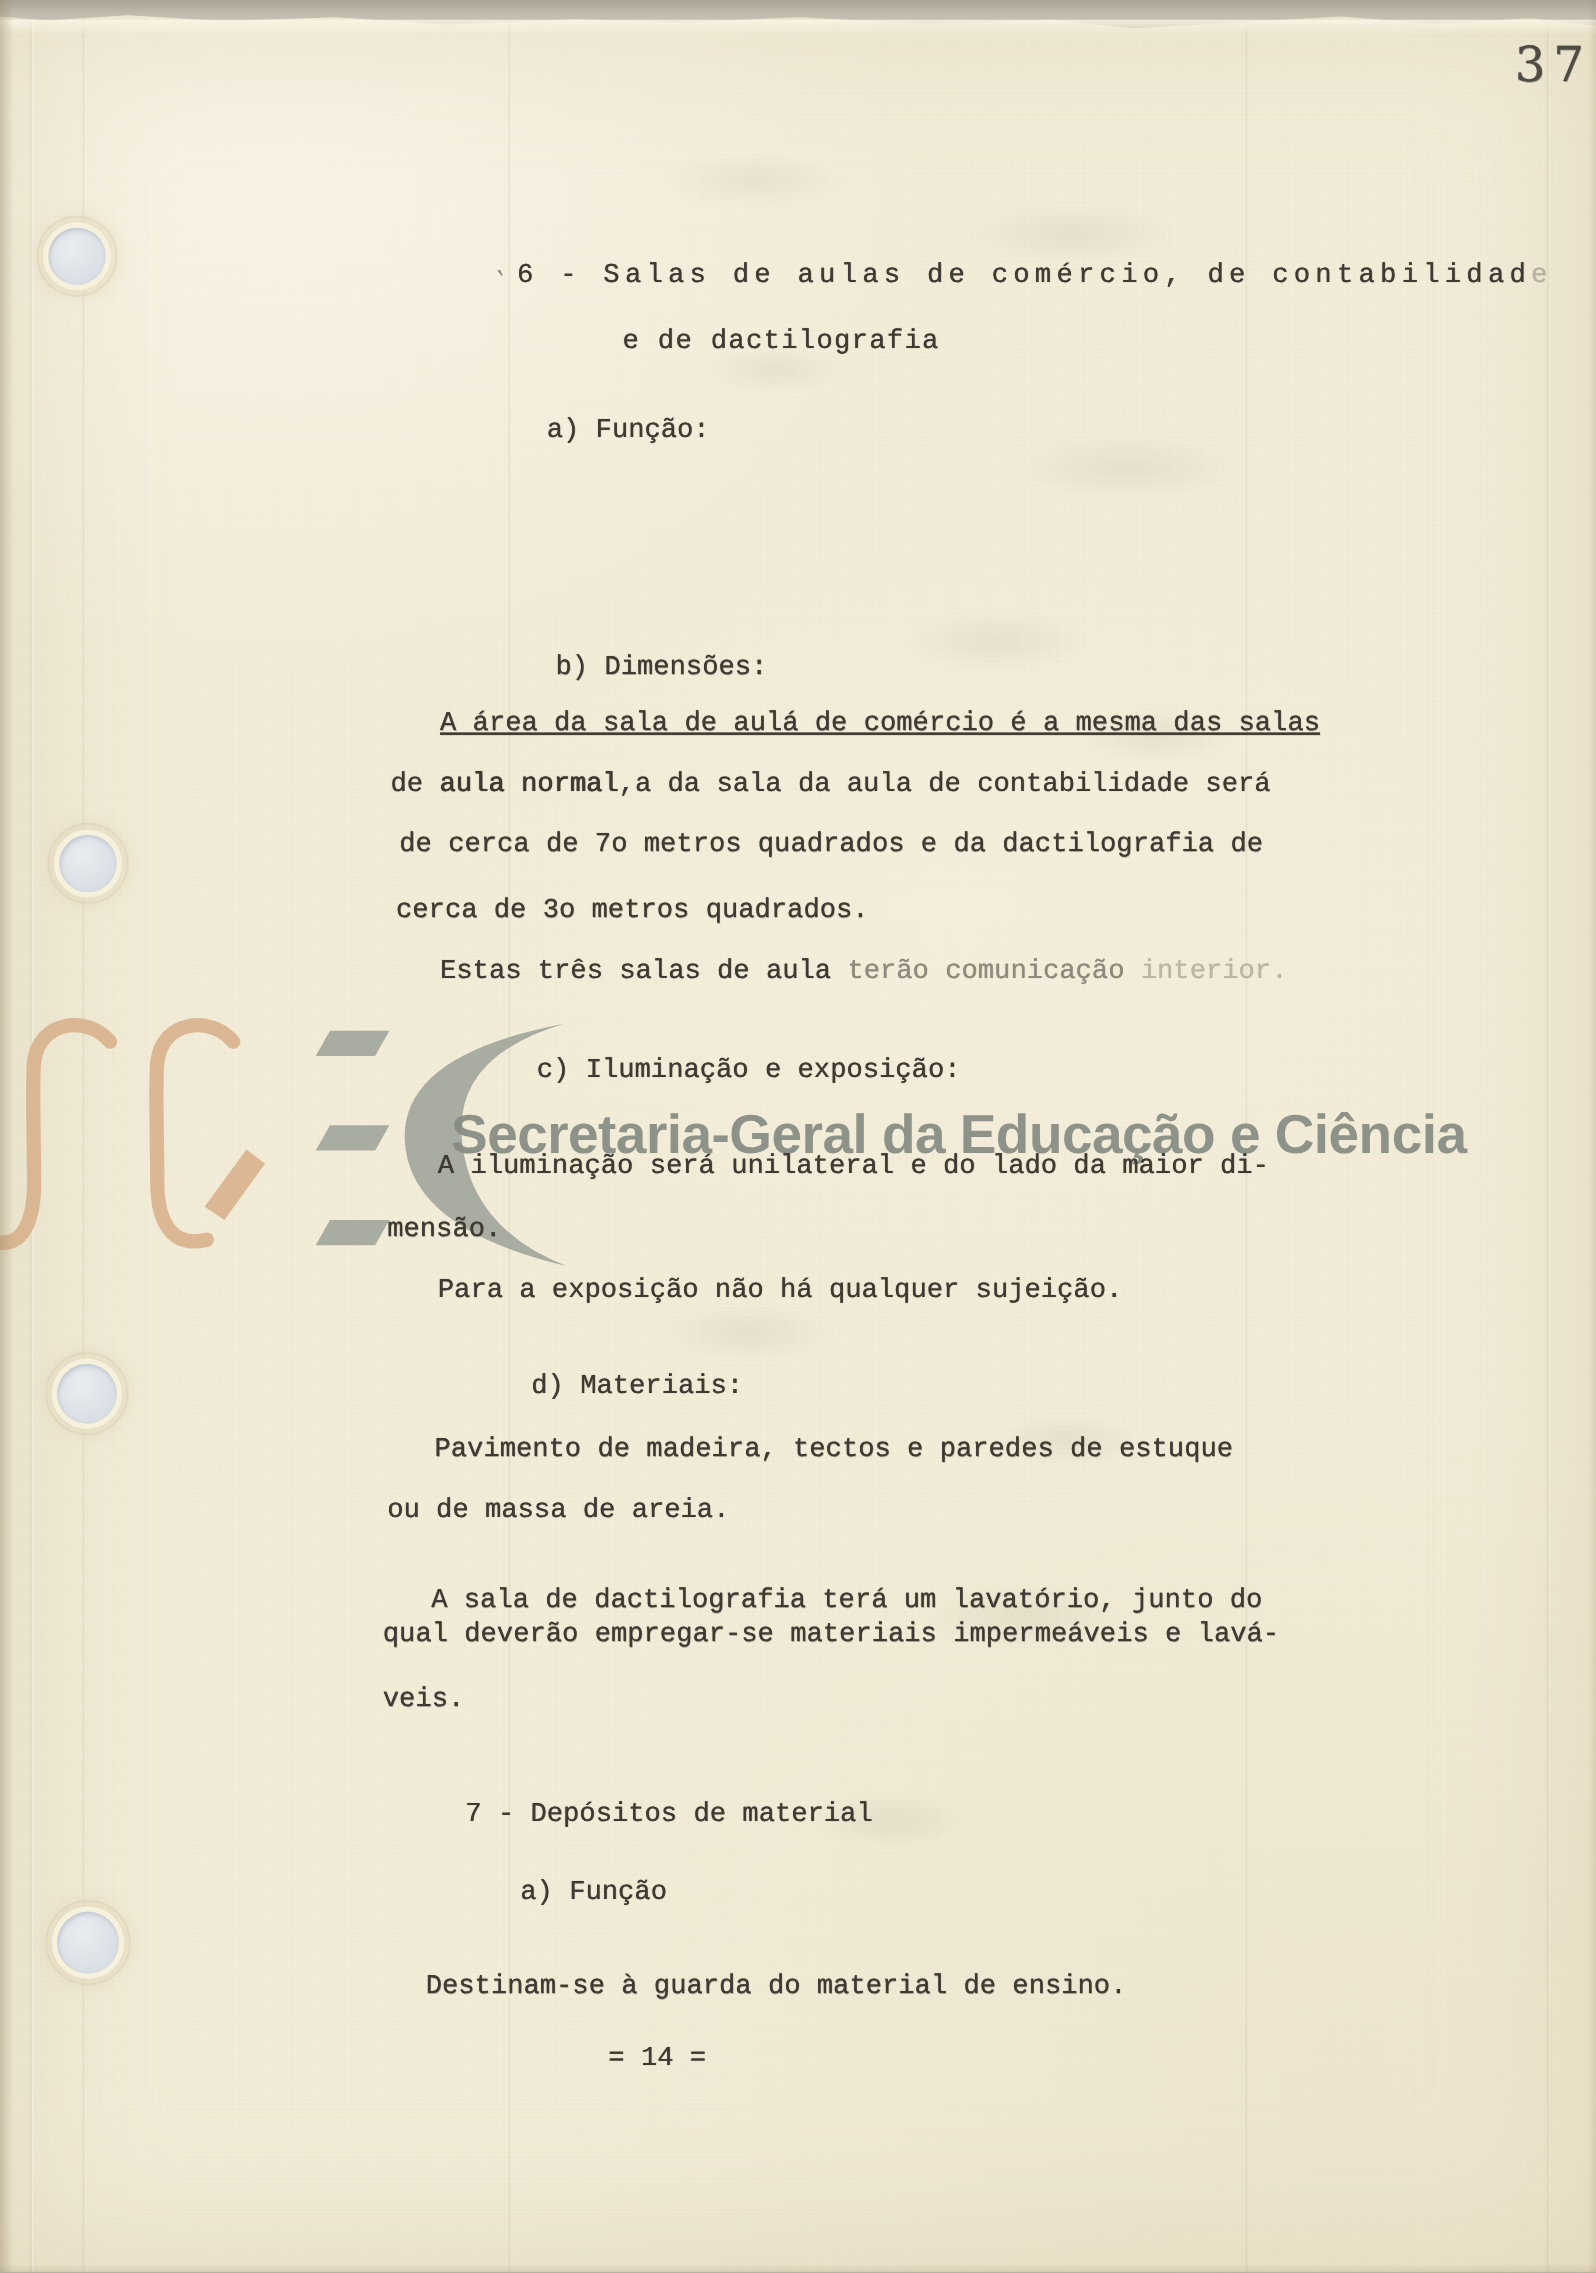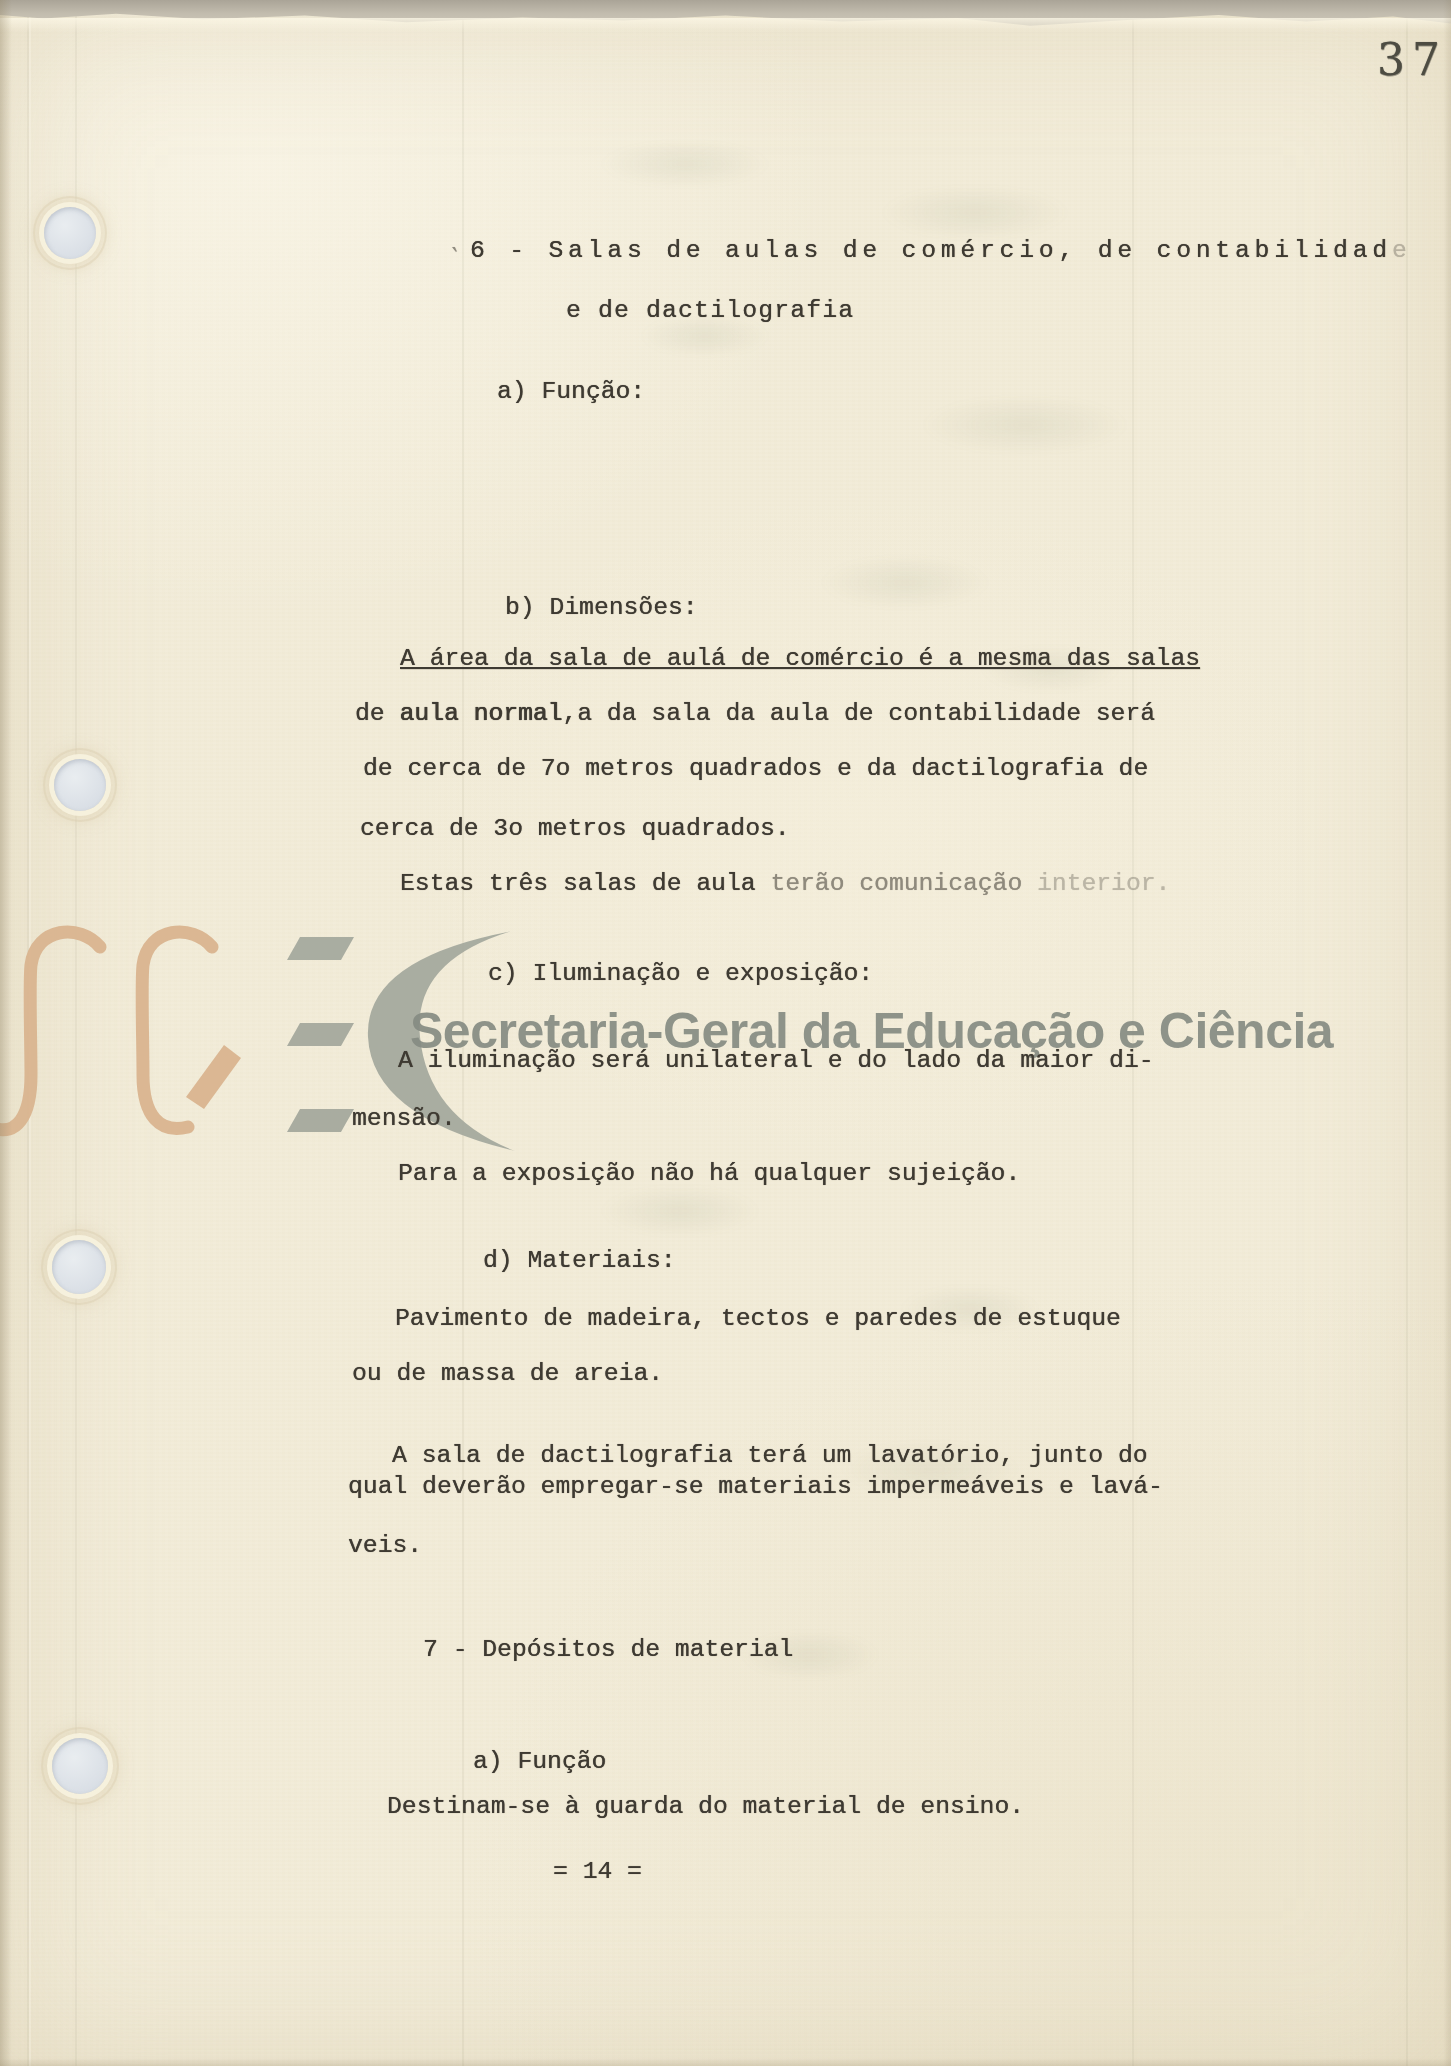--- a/index.html
+++ b/index.html
@@ -122,21 +122,21 @@
       <div class="tline" style="left: 398px; top: 1048px;">A iluminação será unilateral e do lado da maior di-</div>
       <div class="tline" style="left: 352px; top: 1106px;">mensão.</div>
       <div class="tline" style="left: 398px; top: 1161px;">Para a exposição não há qualquer sujeição.</div>
       <div class="tline" style="left: 483px; top: 1248px;">d) Materiais:</div>
       <div class="tline" style="left: 395px; top: 1306px;">Pavimento de madeira, tectos e paredes de estuque</div>
       <div class="tline" style="left: 352px; top: 1361px;">ou de massa de areia.</div>
       <div class="tline" style="left: 392px; top: 1416px; margin-top: 27px;">A sala de dactilografia terá um lavatório, junto do</div>
       <div class="tline" style="left: 348px; top: 1474px;">qual deverão empregar-se materiais impermeáveis e lavá-</div>
       <div class="tline" style="left: 348px; top: 1533px;">veis.</div>
       <div class="tline" style="left: 423px; top: 1621px; margin-top: 16px;">7 - Depósitos de material</div>
-      <div class="tline" style="left: 473px; top: 1708px; margin-top: 41px;">a) Função</div>
+      <div class="tline" style="left: 473px; top: 1708px;">a) Função</div>
       <div class="tline" style="left: 387px; top: 1794px;">Destinam-se à guarda do material de ensino.</div>
       <div class="tline" style="left: 553px; top: 1859px;">= 14 =</div>
     </div>
 
   <div id="holes">
       <div class="hole" style="left: 44px; top: 207px; height: 52px; width: 52px;"></div>
       <div class="hole" style="left: 54px; top: 759px; height: 52px; width: 52px;"></div>
       <div class="hole" style="left: 52px; top: 1240px; height: 54px; width: 54px;"></div>
       <div class="hole" style="left: 52px; top: 1738px; height: 56px; width: 56px;"></div>
     </div>

